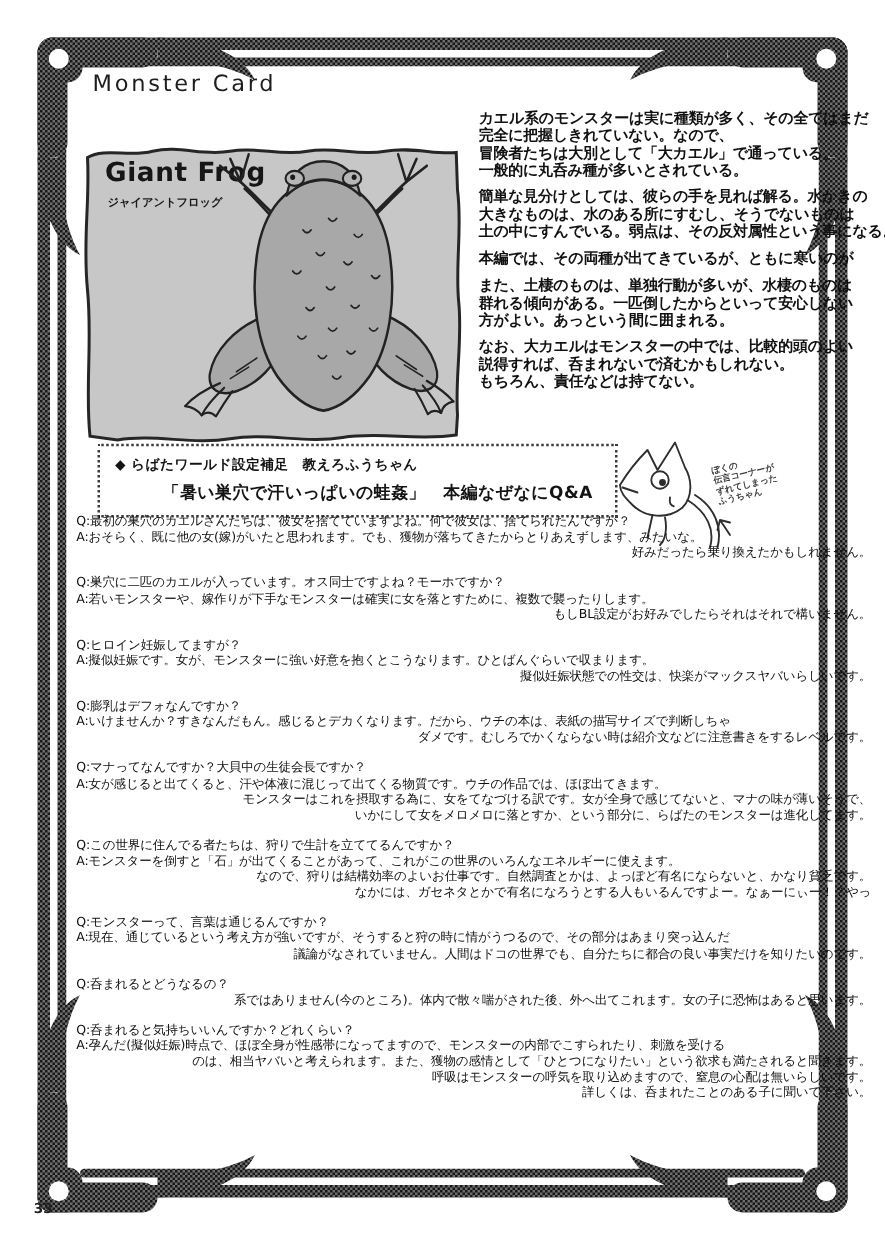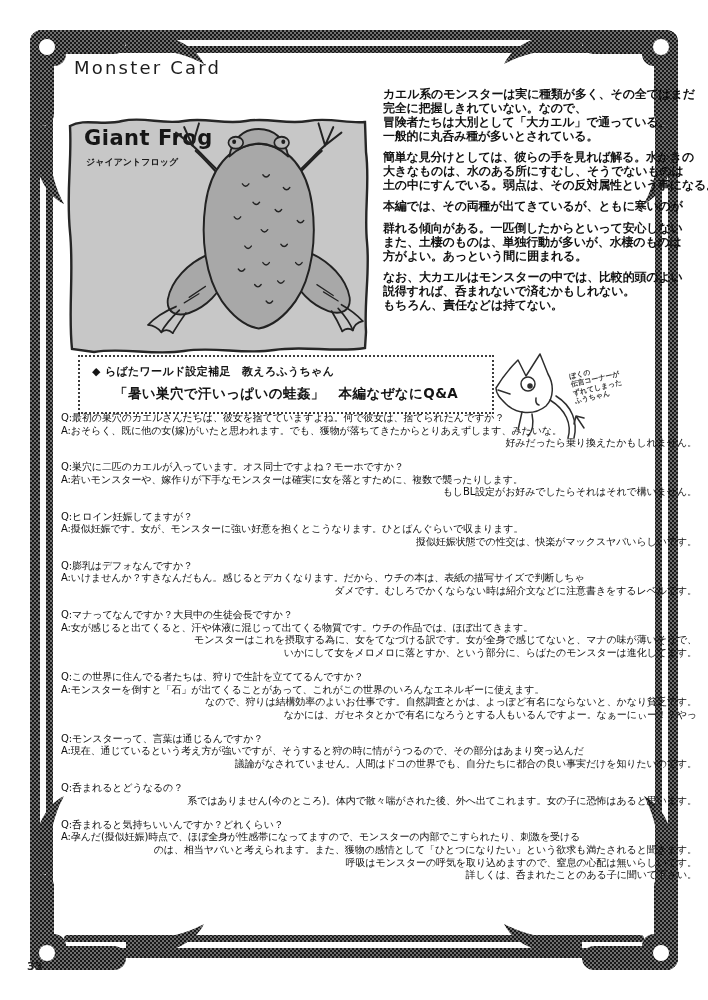--- a/index.html
+++ b/index.html
@@ -22,21 +22,21 @@
 
   .desc{position:absolute;left:383px;top:88px;width:292px;
     font-size:12px;line-height:13.9px;font-weight:600;
     letter-spacing:-0.2px;color:#111;}
   .desc .para{margin:0 0 7.5px 0;}
   .desc .tline{white-space:nowrap;}
 
   .qa-box{position:absolute;left:78px;top:355px;width:416px;height:59px;
     border:2px dotted #3c3c3c;box-sizing:border-box;padding:7px 12px 0;}
   .qa-box .hdr{font-size:11px;font-weight:700;letter-spacing:0.3px;white-space:nowrap;}
-  .qa-box .ttl{font-size:13.5px;font-weight:700;margin-top:6px;margin-left:22px;
+  .qa-box .ttl{font-size:13.5px;font-weight:700;margin-top:6px;margin-left:38px;
     letter-spacing:0.4px;white-space:nowrap;}
 
   .fox-svg{position:absolute;left:488px;top:350px;}
   .scribble{position:absolute;left:571px;top:363px;width:86px;
     transform:rotate(-13deg);font-size:7px;line-height:8.4px;
     color:#3a3a3a;font-weight:600;}
 
   .qa{position:absolute;left:61px;top:412px;width:636px;
     font-size:10px;line-height:12.6px;font-weight:400;
     letter-spacing:-0.1px;color:#101010;}
@@ -191,22 +191,22 @@
       </div>
       <div class="para">
         <div class="tline">簡単な見分けとしては、彼らの手を見れば解る。水かきの</div>
         <div class="tline">大きなものは、水のある所にすむし、そうでないものは</div>
         <div class="tline">土の中にすんでいる。弱点は、その反対属性という事になる。</div>
       </div>
       <div class="para">
         <div class="tline">本編では、その両種が出てきているが、ともに寒いのが</div>
       </div>
       <div class="para">
+        <div class="tline">また、土棲のものは、単独行動が多いが、水棲のものは</div>
         <div class="tline">群れる傾向がある。一匹倒したからといって安心しない</div>
-        <div class="tline">また、土棲のものは、単独行動が多いが、水棲のものは</div>
         <div class="tline">方がよい。あっという間に囲まれる。</div>
       </div>
       <div class="para">
         <div class="tline">なお、大カエルはモンスターの中では、比較的頭のよい</div>
         <div class="tline">説得すれば、呑まれないで済むかもしれない。</div>
         <div class="tline">もちろん、責任などは持てない。</div>
       </div>
     </div>
 
   <div class="qa-box">

